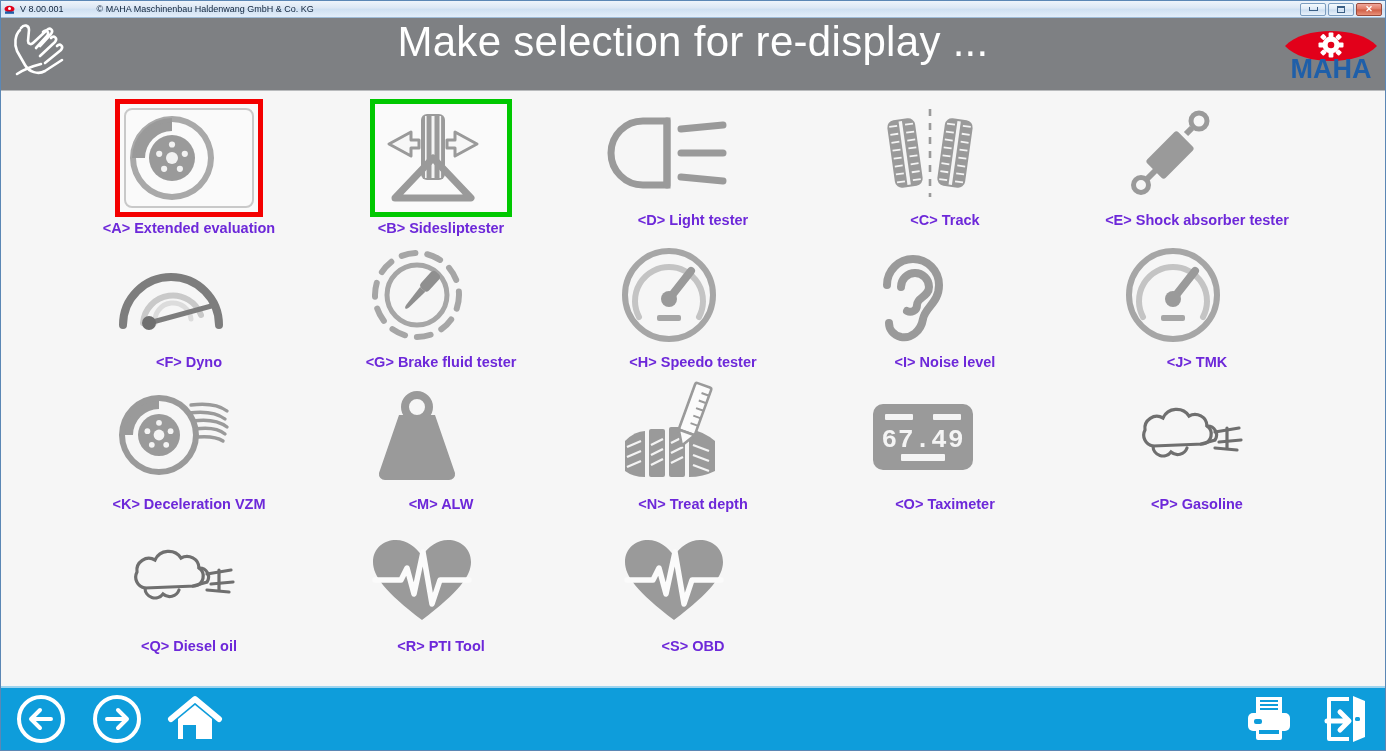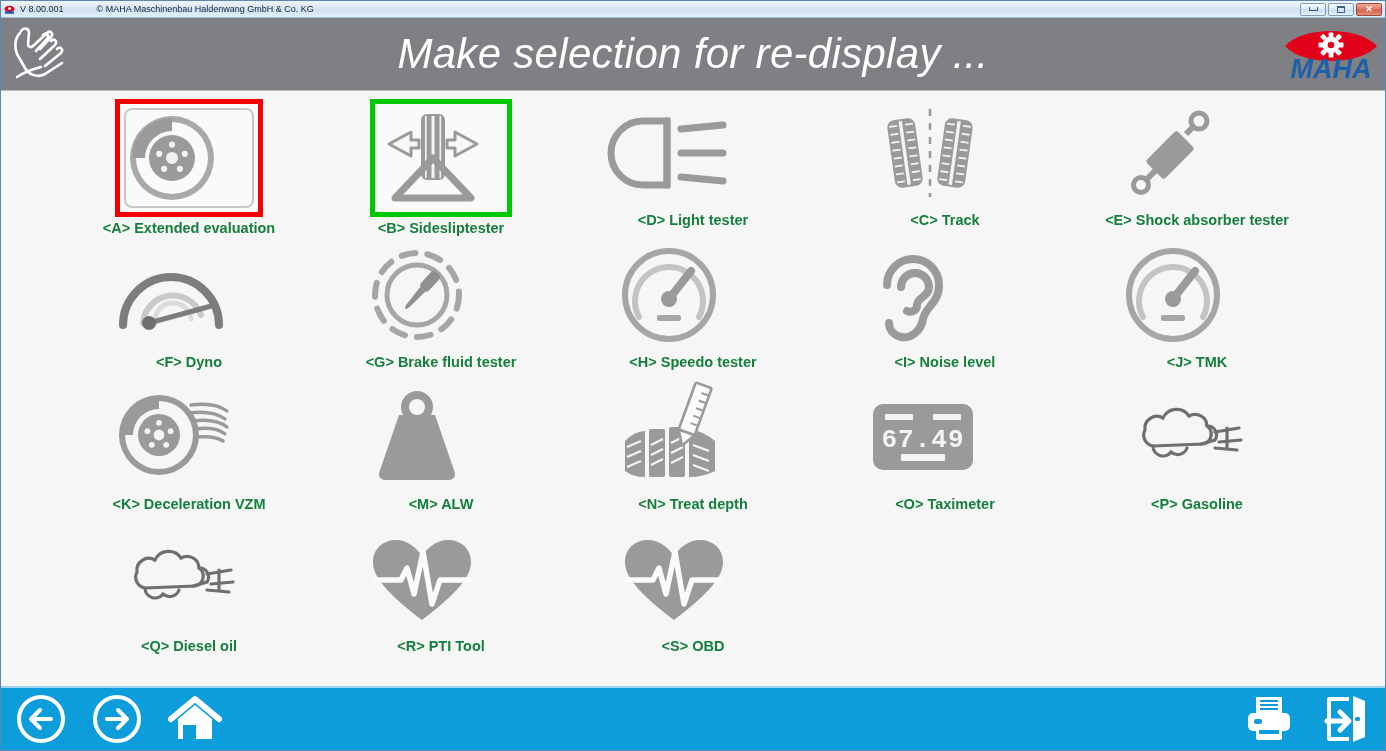--- a/index.html
+++ b/index.html
@@ -35,23 +35,22 @@
   .wbtn.close{
     border-color:#9a4a3c;
     background:linear-gradient(to bottom,#f0a79a 0%,#e07a63 48%,#cf5d45 52%,#e89079 100%);
   }
   .glyph-min{width:9px;height:4px;border:1px solid #3b5f85;border-top:none;box-sizing:border-box;}
   .glyph-max{width:8px;height:7px;border:1px solid #3b5f85;border-top-width:2px;box-sizing:border-box;}
   .glyph-close{color:#fff;font-size:9px;line-height:9px;font-weight:bold;}
   
   .header{
     flex:0 0 72px;height:72px;background:#7e8083;
-    display:flex;align-items:center;position:relative;
+    display:flex;position:relative;
     border-bottom:1px solid #b9bbbd;
-    font-style:italic;
   }
   .hand-icon{margin-left:6px;width:88px;height:66px;flex:0 0 88px;}
   .page-title{
     position:absolute;left:0;right:0;text-align:center;
     color:#ffffff;font-size:42px;font-weight:400;letter-spacing:.3px;
     pointer-events:none;
   }
   .maha-logo{position:absolute;right:6px;top:50%;transform:translateY(-50%);width:96px;height:56px;}
   
   .content{
@@ -70,21 +69,21 @@
     width:148px;height:108px;display:flex;align-items:center;justify-content:flex-start;
     box-sizing:border-box;position:relative;
   }
   .tile-iconbox.sel-red{border:5px solid #f40000;background:#fafafa;width:148px;height:118px;}
   .tile-iconbox.sel-green{border:5px solid #00c800;background:#fafafa;width:142px;height:118px;}
   .inner-frame{
     position:absolute;left:4px;top:4px;right:4px;bottom:4px;
     border:2px solid #c9c9c9;border-radius:8px;
   }
   .tile-label{
-    margin-top:6px;font-size:14.5px;font-weight:bold;color:#15803d;
+    margin-top:6px;font-size:14.5px;font-weight:bold;color:#6d28d9;
     text-align:center;line-height:1.1;white-space:nowrap;
   }
   .tile.selected .tile-label{margin-top:4px;}
   svg{display:block;overflow:visible;}
   
   .footer{
     flex:0 0 64px;height:64px;background:#0e9ddb;
     display:flex;align-items:center;justify-content:space-between;
     padding:0 14px;border-top:2px solid #9ed4ef;box-sizing:border-box;
   }

